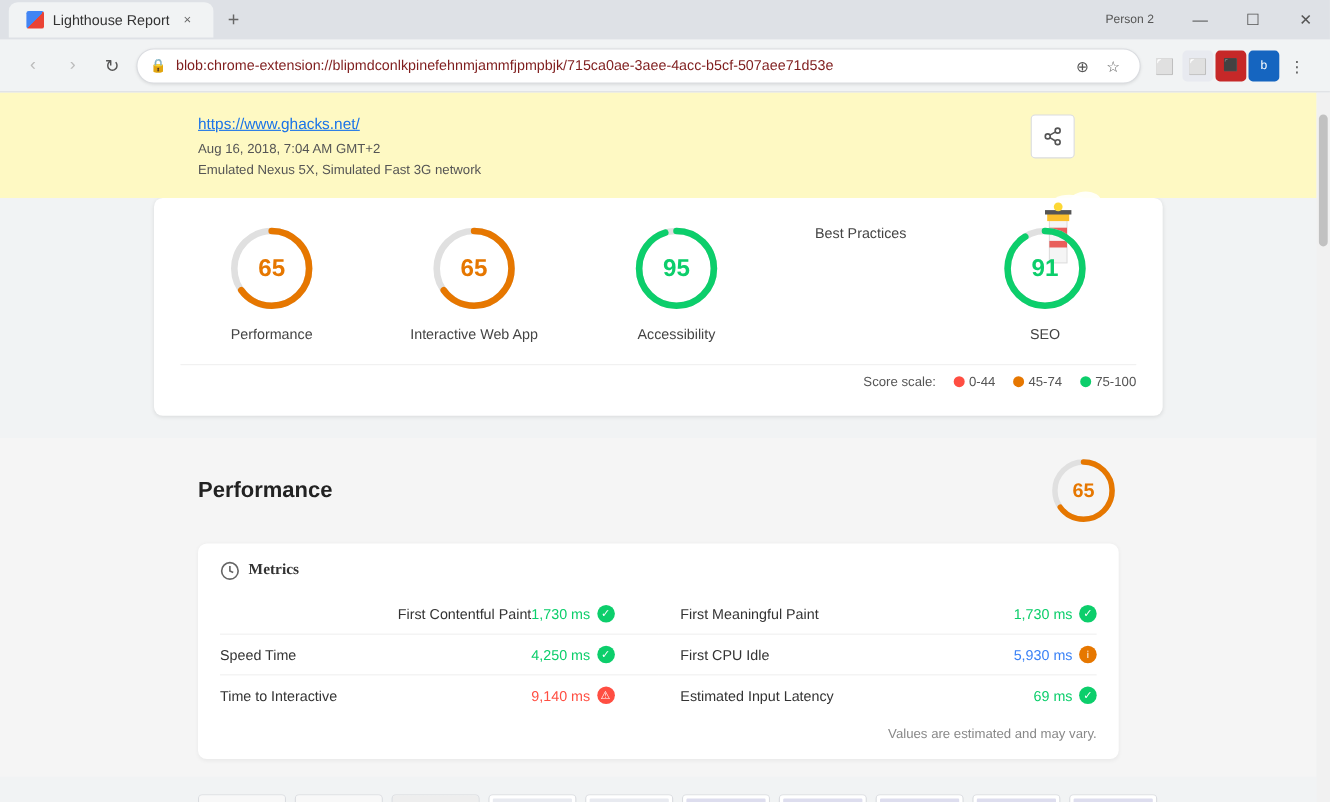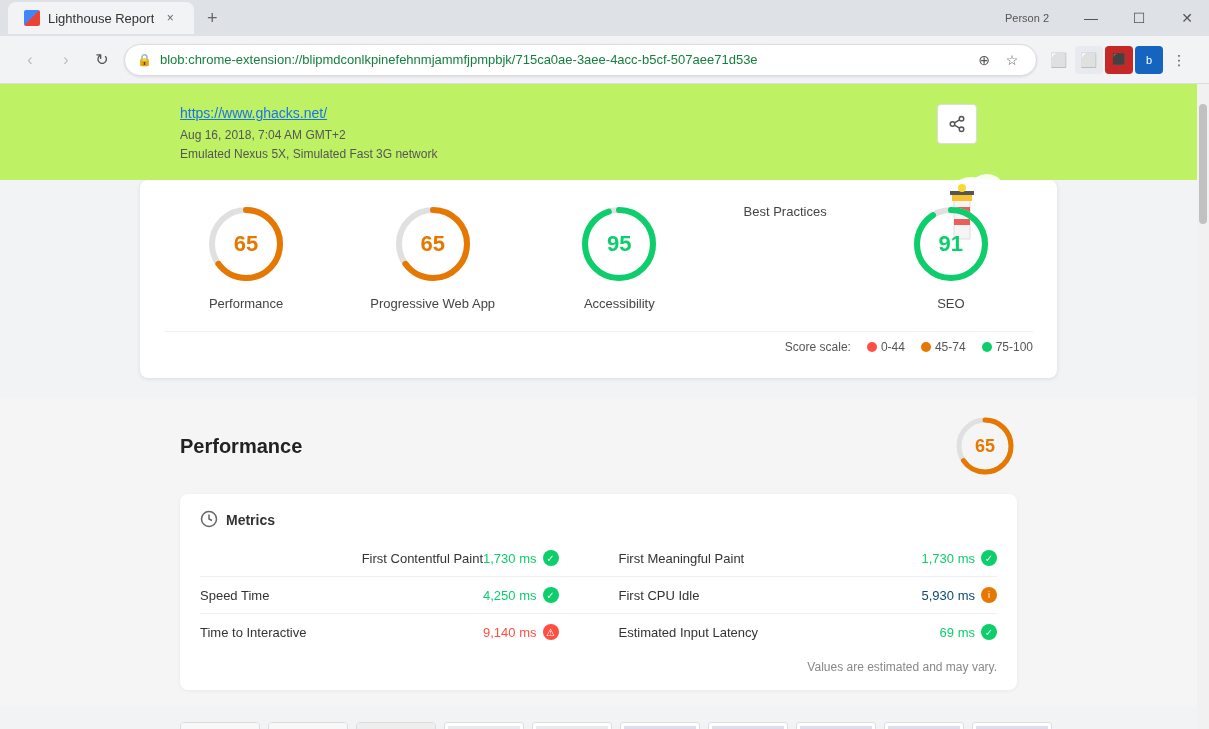--- a/index.html
+++ b/index.html
@@ -18,31 +18,31 @@
     .title-bar-spacer { flex: 1; }
     .window-controls { display: flex; gap: 20px; align-items: center; }
     .win-btn { width: 28px; height: 28px; display: flex; align-items: center; justify-content: center; border-radius: 4px; cursor: pointer; color: #555; font-size: 14px; }
 
     
     .address-bar { background: #f1f3f4; height: 48px; display: flex; align-items: center; padding: 0 16px; gap: 8px; border-bottom: 1px solid #dadce0; }
     .nav-btn { width: 28px; height: 28px; display: flex; align-items: center; justify-content: center; border-radius: 50%; cursor: pointer; color: #555; font-size: 16px; }
     .nav-btn.disabled { color: #bbb; cursor: default; }
     .url-bar { flex: 1; background: white; border: 1px solid #dadce0; border-radius: 20px; height: 32px; display: flex; align-items: center; padding: 0 12px; gap: 8px; box-shadow: 0 1px 3px rgba(0,0,0,0.1); }
     .url-lock { color: #5f6368; font-size: 12px; }
-    .url-text { flex: 1; font-size: 13px; color: #15803d; white-space: nowrap; overflow: hidden; text-overflow: ellipsis; }
+    .url-text { flex: 1; font-size: 13px; color: #7f1d1d; white-space: nowrap; overflow: hidden; text-overflow: ellipsis; }
     .url-actions { display: flex; gap: 4px; align-items: center; }
     .url-icon { width: 24px; height: 24px; display: flex; align-items: center; justify-content: center; border-radius: 50%; cursor: pointer; color: #555; font-size: 14px; }
     .toolbar-icons { display: flex; align-items: center; gap: 2px; }
     .toolbar-icon { width: 28px; height: 28px; display: flex; align-items: center; justify-content: center; border-radius: 50%; cursor: pointer; color: #555; font-size: 14px; }
     .scrollbar { width: 12px; background: #f1f1f1; flex-shrink: 0; position: relative; }
     .scrollbar-thumb { width: 8px; height: 120px; background: #c1c1c1; border-radius: 4px; position: absolute; top: 20px; left: 2px; }
     .page-content { flex: 1; padding: 0; overflow: hidden; }
 
     
-    .report-header { background: #bef264; padding: 20px 180px 16px; position: relative; }
+    .report-header { background: #fef9c3; padding: 20px 180px 16px; position: relative; }
     .site-url { color: #1a73e8; font-size: 14px; text-decoration: underline; cursor: pointer; }
     .report-meta { font-size: 12px; color: #555; margin-top: 4px; line-height: 1.6; }
     .share-btn { position: absolute; top: 20px; right: 220px; width: 40px; height: 40px; border: 1px solid #dadce0; border-radius: 4px; background: white; display: flex; align-items: center; justify-content: center; cursor: pointer; color: #555; }
 
     
     .scores-card { background: white; border-radius: 8px; margin: 0 140px 20px; padding: 24px; box-shadow: 0 1px 4px rgba(0,0,0,0.1); }
     .scores-row { display: flex; justify-content: space-around; align-items: flex-start; margin-bottom: 20px; }
     .score-item { display: flex; flex-direction: column; align-items: center; gap: 12px; cursor: pointer; }
     .score-circle { width: 80px; height: 80px; border-radius: 50%; display: flex; align-items: center; justify-content: center; font-size: 22px; font-weight: bold; position: relative; }
     .score-label { font-size: 13px; color: #444; text-align: center; }
@@ -64,29 +64,29 @@
     .dot-green { background: #0cce6b; }
 
     
     .perf-section { padding: 16px 180px 16px; background: #f5f5f5; }
     .perf-header { display: flex; align-items: center; justify-content: space-between; margin-bottom: 16px; }
     .perf-title { font-size: 20px; font-weight: bold; color: #222; }
     .perf-score-circle { width: 64px; height: 64px; position: relative; display: flex; align-items: center; justify-content: center; }
 
     
     .metrics-card { background: white; border-radius: 8px; padding: 16px 20px; box-shadow: 0 1px 4px rgba(0,0,0,0.05); }
-    .metrics-header { display: flex; align-items: flex-end; gap: 8px; margin-bottom: 12px; }
+    .metrics-header { display: flex; align-items: center; gap: 8px; margin-bottom: 12px; font-family: Liberation Serif, serif; }
     .metrics-title { font-size: 14px; font-weight: bold; color: #333; }
     .metrics-grid { display: grid; grid-template-columns: 1fr 1fr; gap: 0; }
     .metric-row { display: flex; align-items: center; padding: 10px 0; border-bottom: 1px solid #f0f0f0; }
     .metric-row:last-child { border-bottom: none; }
     .metric-name { flex: 1; font-size: 13px; color: #333; }
     .metric-value { font-size: 13px; font-weight: 500; margin-right: 6px; }
     .metric-green { color: #0cce6b; }
-    .metric-orange { color: #0c4a6e; }
+    .metric-orange { color: #3b82f6; }
     .metric-red { color: #ff4e42; }
     .metric-icon { width: 16px; height: 16px; border-radius: 50%; display: flex; align-items: center; justify-content: center; font-size: 10px; color: white; flex-shrink: 0; }
     .icon-green { background: #0cce6b; }
     .icon-orange { background: #e67700; }
     .icon-red { background: #ff4e42; }
 
     .estimates-note { text-align: right; font-size: 12px; color: #888; margin-top: 10px; }
 
     
     .thumbnails-row { display: flex; gap: 8px; margin-top: 16px; padding: 0 180px; overflow: hidden; }
@@ -189,21 +189,21 @@
           </div>
 
           <div class="score-item">
             <div class="score-circle">
               <svg class="circle-svg" viewBox="0 0 80 80">
                 <circle class="circle-bg" cx="40" cy="40" r="34"></circle>
                 <circle class="circle-orange" cx="40" cy="40" r="34" stroke-dasharray="213.6" stroke-dashoffset="74.8"></circle>
               </svg>
               <span class="score-number score-number-orange">65</span>
             </div>
-            <span class="score-label">Progressive Web App</span>
+            <span class="score-label">Interactive Web App</span>
           </div>
 
           <div class="score-item">
             <div class="score-circle">
               <svg class="circle-svg" viewBox="0 0 80 80">
                 <circle class="circle-bg" cx="40" cy="40" r="34"></circle>
                 <circle class="circle-green" cx="40" cy="40" r="34" stroke-dasharray="213.6" stroke-dashoffset="10.7"></circle>
               </svg>
               <span class="score-number score-number-green">95</span>
             </div>

